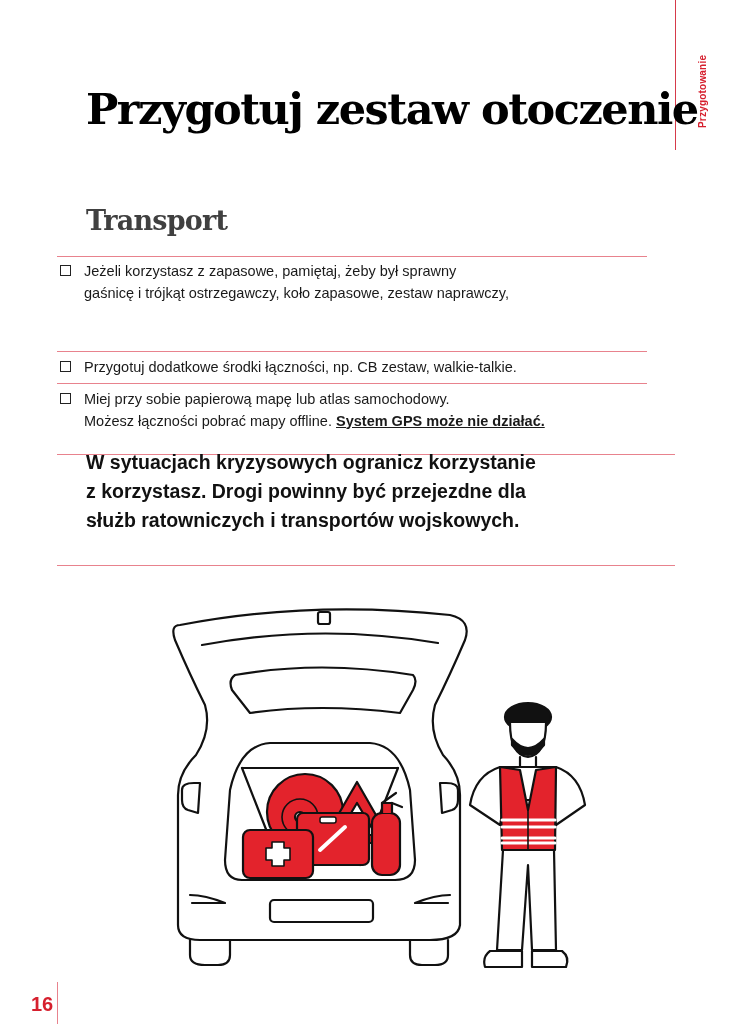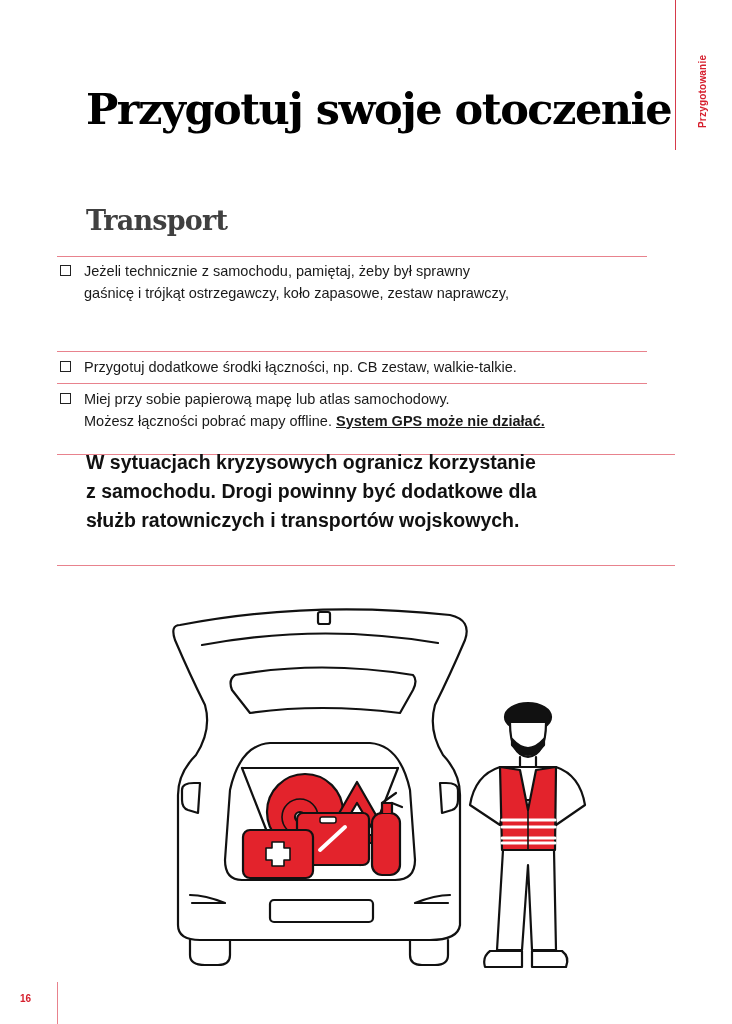--- a/index.html
+++ b/index.html
@@ -11,39 +11,39 @@
   .page-title { position: absolute; left: 86px; top: 84px; margin: 0;
                 font-family: "DejaVu Serif", serif; font-weight: bold; font-size: 43px; letter-spacing: -1.5px; color: #000; }
   .section-title { position: absolute; left: 86px; top: 205px; margin: 0;
                    font-family: "DejaVu Serif", serif; font-weight: bold; font-size: 27px; letter-spacing: -0.8px; color: #404040; }
   .rule { position: absolute; height: 1px; background: #e8828d; }
   .item { position: absolute; left: 60px; display: flex; align-items: flex-start; }
   .checkbox { width: 11px; height: 11px; border: 1.2px solid #222; margin-top: 4px; margin-right: 13px; flex: 0 0 auto; box-sizing: border-box; }
   .item-text { font-size: 14.5px; line-height: 21.5px; color: #1a1a1a; }
   .item-text b { font-weight: bold; text-decoration: underline; }
   .highlight { position: absolute; left: 86px; top: 448px; width: 540px; font-size: 19.5px; line-height: 29px; font-weight: bold; color: #111; }
-  .page-num { position: absolute; left: 20px; top: 993px; font-size: 10px; font-weight: bold; color: #d6202e; }
+  .page-num { position: absolute; left: 31px; top: 993px; font-size: 20px; font-weight: bold; color: #d6202e; }
   .foot-rule { position: absolute; left: 57px; top: 982px; width: 1px; height: 42px; background: #e8828d; }
   svg.illustration { position: absolute; left: 160px; top: 595px; }
 </style>
 </head>
 <body>
 
 <div class="side-rule"></div>
 <div class="side-label">Przygotowanie</div>
 
-<h1 class="page-title">Przygotuj swoje otoczenie</h1>
+<h1 class="page-title">Przygotuj zestaw otoczenie</h1>
 <h2 class="section-title">Transport</h2>
 
 <div class="rule" style="left:57px; top:256px; width:590px;"></div>
 
 <div class="item" style="top:261px;">
   <span class="checkbox"></span>
   <div class="item-text">
-    <div>Jeżeli technicznie z samochodu, pamiętaj, żeby był sprawny</div>
+    <div>Jeżeli korzystasz z zapasowe, pamiętaj, żeby był sprawny</div>
     <div>gaśnicę i trójkąt ostrzegawczy, koło zapasowe, zestaw naprawczy,</div>
   </div>
 </div>
 
 <div class="rule" style="left:57px; top:351px; width:590px;"></div>
 
 <div class="item" style="top:357px;">
   <span class="checkbox"></span>
   <div class="item-text">Przygotuj dodatkowe środki łączności, np. CB zestaw, walkie-talkie.</div>
 </div>
@@ -55,21 +55,21 @@
   <div class="item-text">
     <div>Miej przy sobie papierową mapę lub atlas samochodowy.</div>
     <div><span>Możesz łączności pobrać mapy offline. </span><b>System GPS może nie działać.</b></div>
   </div>
 </div>
 
 <div class="rule" style="left:57px; top:454px; width:618px;"></div>
 
 <div class="highlight">
   <div>W sytuacjach kryzysowych ogranicz korzystanie</div>
-  <div>z samochodu. Drogi powinny być dodatkowe dla</div>
+  <div>z korzystasz. Drogi powinny być przejezdne dla</div>
   <div>służb ratowniczych i transportów wojskowych.</div>
 </div>
 
 <div class="rule" style="left:57px; top:565px; width:618px;"></div>
 
 <svg class="illustration" width="440" height="385" viewBox="0 0 440 385" fill="none" stroke="#111" stroke-width="2.2" stroke-linejoin="round" stroke-linecap="round">
 
   <g>
     <path d="M20 30 Q150 5 290 20 Q312 25 305 45 Q290 80 275 110 Q268 135 283 160 Q300 178 300 200 L300 330 Q298 345 270 345 L40 345 Q18 345 18 330 L18 200 Q18 178 36 160 Q52 135 45 110 Q30 80 15 45 Q10 30 20 30 Z"></path>
     <rect x="158" y="17" width="12" height="12" rx="2"></rect>

